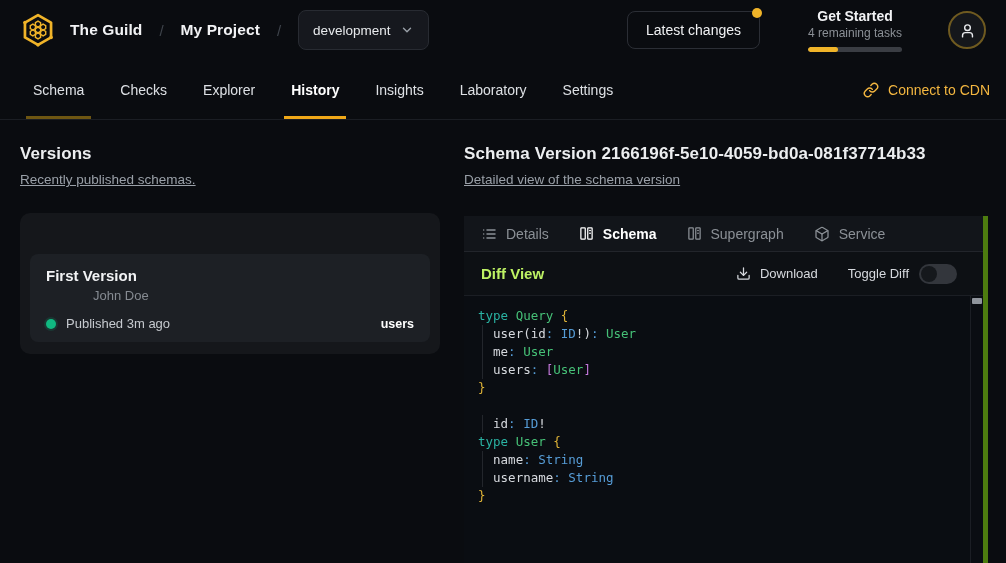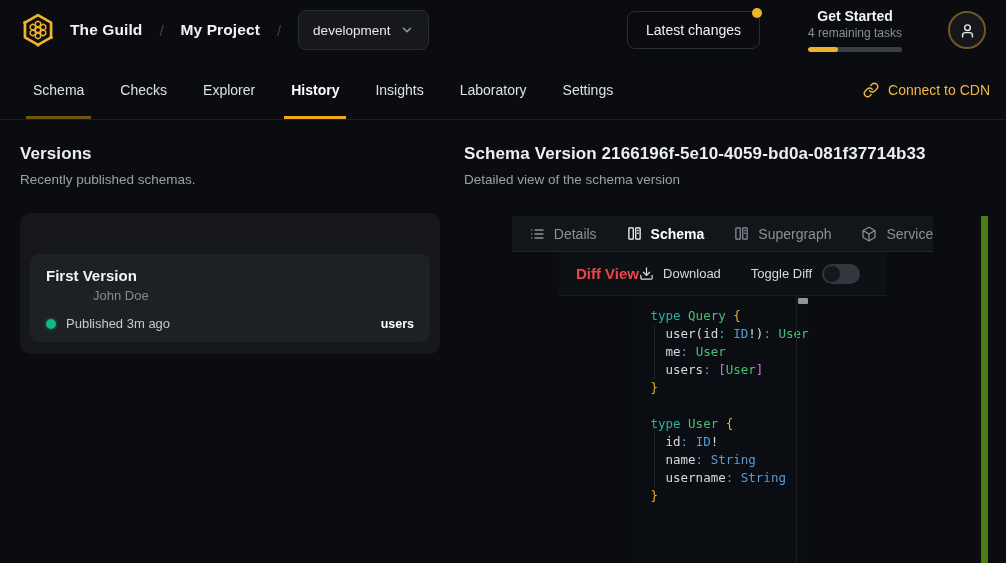--- a/index.html
+++ b/index.html
@@ -46,44 +46,44 @@
   .nav-tab.active::after { content:""; position:absolute; left:0; right:0; bottom:0;
     height:3px; background:#f0a818; }
   .nav-tab.dim-underline::after { content:""; position:absolute; left:0; right:0; bottom:0;
     height:3px; background:#6e5612; }
   .cdn-link { margin-left:auto; display:flex; align-items:center; gap:9px;
     color:var(--accent-text,#f4b740); font-size:14px; font-weight:500; cursor:pointer; }
 
   
   .main { position:relative; height:443px; }
   .panel-title { font-size:17px; font-weight:700; color:#eceef0; letter-spacing:.1px; }
-  .panel-sub { font-size:13.5px; color:#9aa0a8; margin-top:8px; }
+  .panel-sub { font-size:13.5px; color:#9aa0a8; margin-top:8px;text-decoration:underline; }
 
   .left-head { position:absolute; left:20px; top:24px; }
   .versions-card { position:absolute; left:20px; top:93px; width:420px; height:141px;
     background:#15171b; border-radius:10px; padding:41px 10px 12px 10px; }
   .version-item { background:#1d2025; border-radius:8px; height:88px; padding:13px 16px 12px 16px; cursor:pointer; }
   .vi-name { font-size:15px; font-weight:600; color:#f2f3f5; }
   .vi-author { font-size:13px; color:#868b92; margin-top:4px;margin-left:47px; }
   .vi-row { display:flex; align-items:center; margin-top:13px; }
   .vi-dot { width:10px; height:10px; border-radius:50%; background:var(--status-green,#10b981);
     box-shadow:0 0 0 2px rgba(16,185,129,.15); margin-right:10px; }
   .vi-status { font-size:13px; color:#c6cacf; }
   .vi-service { margin-left:auto; font-size:12.5px; font-weight:700; color:#ffffff; }
 
   .right-head { position:absolute; left:464px; top:24px; width:524px; }
   .detail-panel { position:absolute; left:464px; top:96px; width:524px; height:347px;
-    border-right:7px solid #4d7c0f; display:flex; flex-direction:column;align-items:center; }
+    border-right:5px solid #4d7c0f; display:flex; flex-direction:column; }
   .detail-tabs { height:36px; flex:0 0 36px; display:flex; align-items:center; gap:30px;
     padding-left:17px; background:#12151a; border-bottom:1px solid #22252b; }
   .detail-tab { display:flex; align-items:center; gap:9px; font-size:14px; color:#8b9096; cursor:pointer; }
   .detail-tab.active { color:#ffffff; font-weight:600; }
   .diff-header { height:44px; flex:0 0 44px; display:flex; align-items:center;
     padding:0 26px 0 17px; background:#0d1014; border-bottom:1px solid #1b1e24; }
-  .diff-title { font-size:15px; font-weight:700; color:#ef4444; }
+  .diff-title { font-size:15px; font-weight:700; color:#bef264; }
   .diff-actions { margin-left:auto; display:flex; align-items:center; }
   .download-btn { display:flex; align-items:center; gap:9px; color:#d6d9de; font-size:13px; cursor:pointer; }
   .toggle-label { margin-left:30px; font-size:13px; color:#d6d9de; }
   .toggle { margin-left:10px; width:38px; height:20px; border-radius:10px; background:#33363c;
     position:relative; cursor:pointer; }
   .toggle .knob { position:absolute; top:2px; left:2px; width:16px; height:16px;
     border-radius:50%; background:#15181c; }
 
   .code-block { position:relative; flex:1; background:#0a0d12; overflow:hidden;
     font-family:"DejaVu Sans Mono","Liberation Mono",monospace; font-size:12.5px;
@@ -289,22 +289,22 @@
     </div>
 
     <div class="code-block">
       <div>
           <div class="code-line"><span class="tk-kw">type</span><span class="tk-pl"> </span><span class="tk-ty">Query</span><span class="tk-pl"> </span><span class="tk-br">{</span></div>
           <div class="code-line ind"><span class="tk-pl">  user(id</span><span class="tk-pu">:</span><span class="tk-pl"> </span><span class="tk-sc">ID</span><span class="tk-pl">!)</span><span class="tk-pu">:</span><span class="tk-pl"> </span><span class="tk-ty">User</span></div>
           <div class="code-line ind"><span class="tk-pl">  me</span><span class="tk-pu">:</span><span class="tk-pl"> </span><span class="tk-ty">User</span></div>
           <div class="code-line ind"><span class="tk-pl">  users</span><span class="tk-pu">:</span><span class="tk-pl"> </span><span class="tk-bk">[</span><span class="tk-ty">User</span><span class="tk-bk">]</span></div>
           <div class="code-line"><span class="tk-br">}</span></div>
           <div class="code-line">&nbsp;</div>
+          <div class="code-line ind"><span class="tk-pl">  id</span><span class="tk-pu">:</span><span class="tk-pl"> </span><span class="tk-sc">ID</span><span class="tk-pl">!</span></div>
           <div class="code-line"><span class="tk-kw">type</span><span class="tk-pl"> </span><span class="tk-ty">User</span><span class="tk-pl"> </span><span class="tk-br">{</span></div>
-          <div class="code-line ind"><span class="tk-pl">  id</span><span class="tk-pu">:</span><span class="tk-pl"> </span><span class="tk-sc">ID</span><span class="tk-pl">!</span></div>
           <div class="code-line ind"><span class="tk-pl">  name</span><span class="tk-pu">:</span><span class="tk-pl"> </span><span class="tk-sc">String</span></div>
           <div class="code-line ind"><span class="tk-pl">  username</span><span class="tk-pu">:</span><span class="tk-pl"> </span><span class="tk-sc">String</span></div>
           <div class="code-line"><span class="tk-br">}</span></div>
         </div>
       <div class="code-scrollbar">
         <div class="thumb"></div>
       </div>
     </div>
 
   </div>

